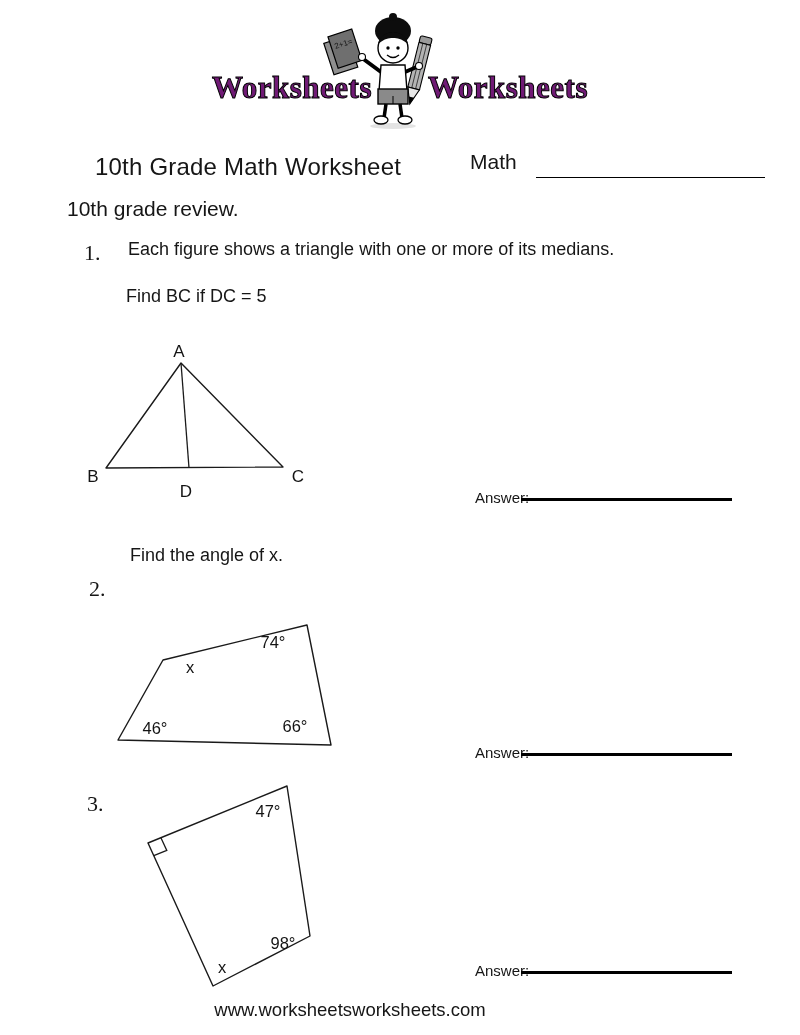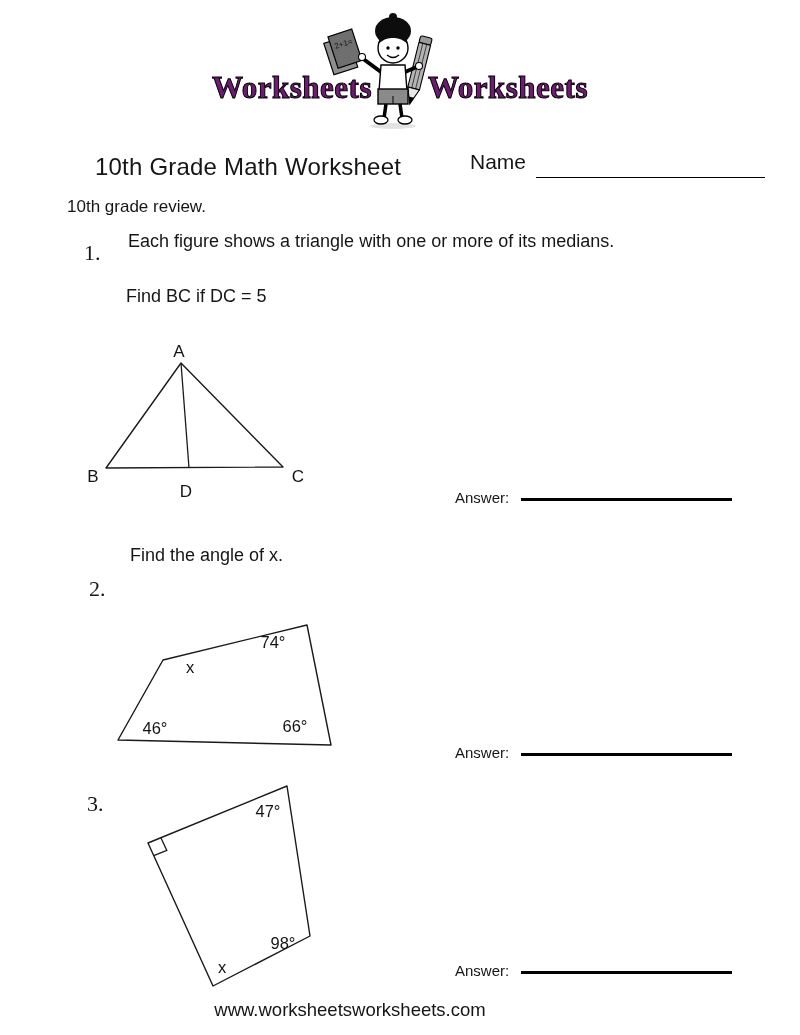--- a/index.html
+++ b/index.html
@@ -10,24 +10,24 @@
     font-family:"Liberation Sans", sans-serif;
   }
   .abs { position:absolute; }
   .logo-word {
     font-family:"Liberation Serif", serif; font-weight:bold; font-size:31px;
     color:#701a75; -webkit-text-stroke:1px #000; letter-spacing:0.5px;
   }
   .title { font-size:24px; letter-spacing:0.2px;margin-left:28px; }
   .name-label { font-size:21px; }
   .name-line { border-bottom:1.6px solid #000; }
-  .subtitle { font-size:17px; }
+  .subtitle { font-size:21px; }
   .prob-num { font-family:"Liberation Serif", serif; font-size:22px; }
   .prob-text { font-size:18px; }
-  .answer-label { font-size:15px; }
+  .answer-label { font-size:15px;margin-left:20px; }
   .answer-line { border-bottom:3px solid #000; }
   .footer { width:700px; text-align:center; font-size:18.5px; }
   svg text { font-family:"Liberation Sans", sans-serif; fill:#141414; }
   .fig-label { font-size:17px; }
   .angle-label { font-size:16.5px; }
 </style>
 </head>
 <body>
 
 <div class="page">
@@ -69,27 +69,27 @@
       <path d="M 60 38 Q 62 27 75 26 Q 88 27 90 38 Q 82 31 75 32 Q 68 31 60 38 Z" fill="#0d0d0d"></path>
       <circle cx="70" cy="42" r="1.7" fill="#000"></circle>
       <circle cx="80" cy="42" r="1.7" fill="#000"></circle>
       <path d="M 69 49 Q 75 54 81 49" fill="none" stroke="#000" stroke-width="1.3"></path>
       <circle cx="44" cy="51" r="3.5" fill="#fff" stroke="#000" stroke-width="1.1"></circle>
       <circle cx="101" cy="60" r="3.5" fill="#fff" stroke="#000" stroke-width="1.1"></circle>
     </g>
   </svg>
 
   <div class="abs title" style="left:67px; top:153px;">10th Grade Math Worksheet</div>
-  <div class="abs name-label" style="left:470px; top:150px;">Name</div>
+  <div class="abs name-label" style="left:470px; top:150px;">Math</div>
   <div class="abs name-line" style="left:536px; top:150px; width:229px; height:28px;"></div>
 
   <div class="abs subtitle" style="left:67px; top:197px;">10th grade review.</div>
 
   <div class="abs prob-num" style="left:84px; top:240px;">1.</div>
-  <div class="abs prob-text" style="left:128px; top:231px;">Each figure shows a triangle with one or more of its medians.</div>
+  <div class="abs prob-text" style="left:128px; top:239px;">Each figure shows a triangle with one or more of its medians.</div>
   <div class="abs prob-text" style="left:126px; top:286px;">Find BC if DC = 5</div>
 
   <svg class="abs" style="left:70px; top:335px;" width="260" height="170" viewBox="0 0 260 170">
     <polygon points="111,28 36,133 213,132" fill="none" stroke="#1a1a1a" stroke-width="1.4" stroke-linejoin="round"></polygon>
     <line x1="111" y1="28" x2="119" y2="133" stroke="#1a1a1a" stroke-width="1.3"></line>
     <text class="fig-label" x="109" y="22" text-anchor="middle">A</text>
     <text class="fig-label" x="23" y="147" text-anchor="middle">B</text>
     <text class="fig-label" x="228" y="147" text-anchor="middle">C</text>
     <text class="fig-label" x="116" y="162" text-anchor="middle">D</text>
   </svg>

